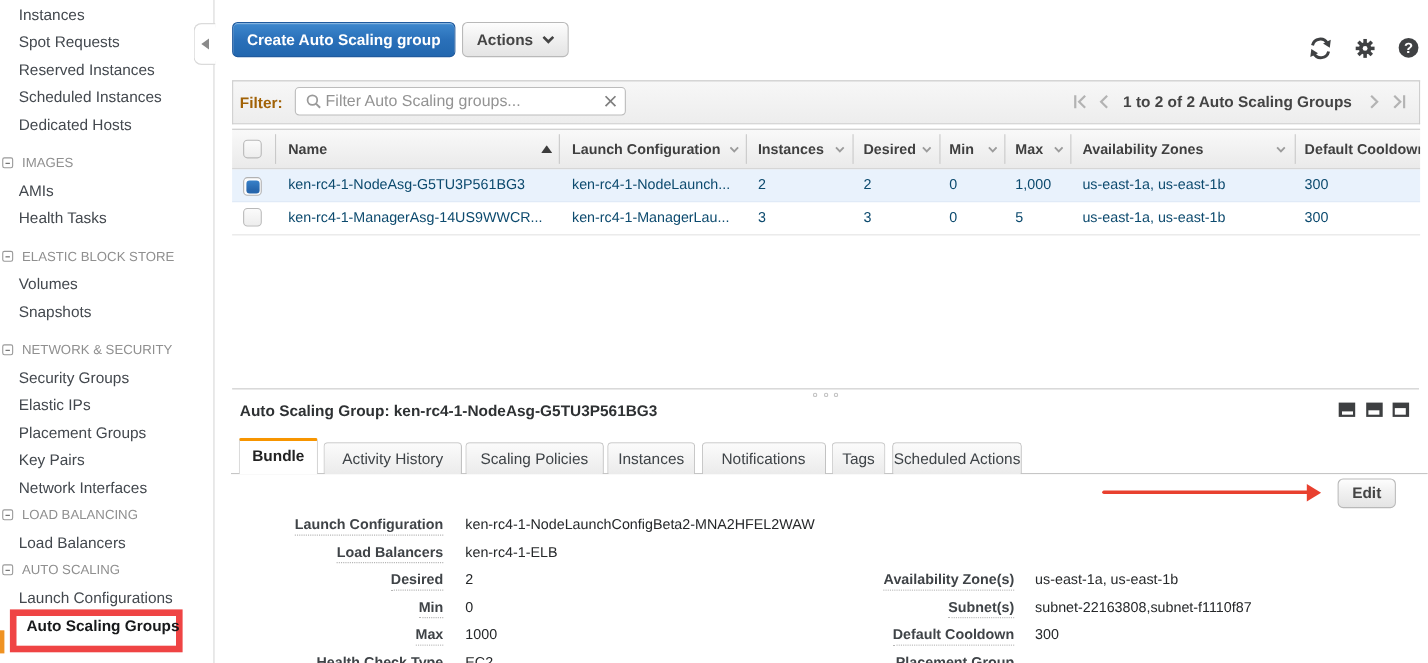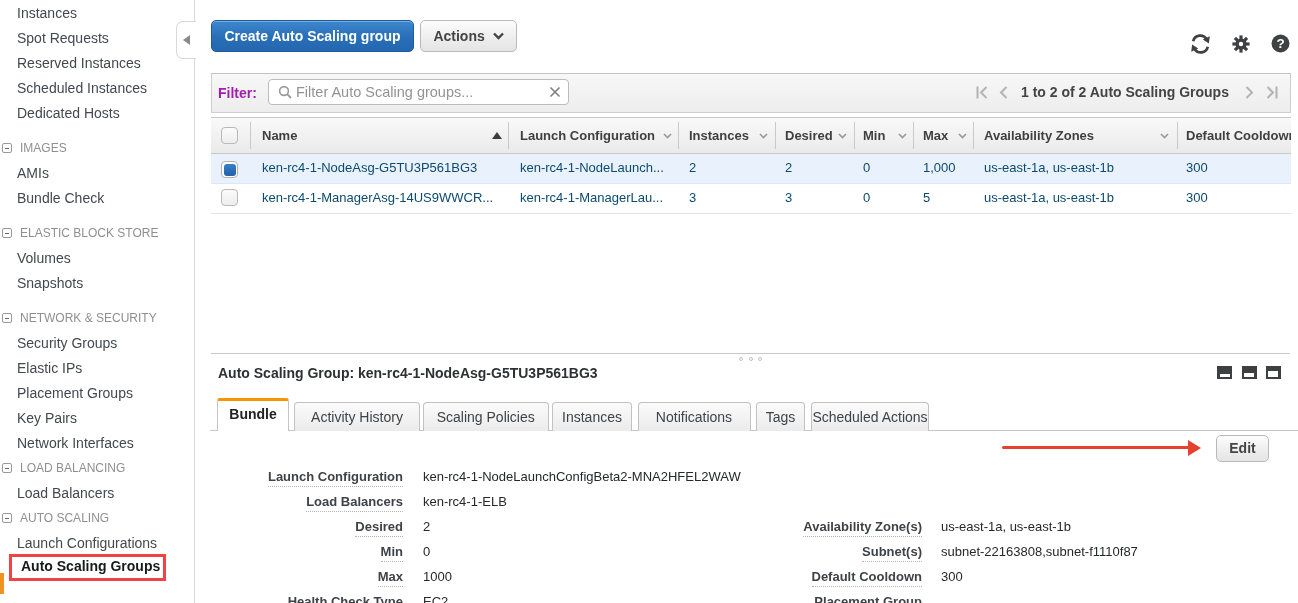--- a/index.html
+++ b/index.html
@@ -15,22 +15,22 @@
 #sidebar li.item { height:25px; line-height:25px; padding-left:17px;
   font-size:14px; color:#43484e; white-space:nowrap; }
 #sidebar li.hdr { height:25px; line-height:25px; margin-top:10px; padding-left:20px;
   font-size:12px; color:#8f8f8f; white-space:nowrap; position:relative; }
 #sidebar li.hdr .minus { position:absolute; left:2px; top:7px; width:10px; height:10px;
   border:1px solid #999; border-radius:2px; background:#fff; }
 #sidebar li.hdr .minus:after { content:""; position:absolute; left:2px; right:2px; top:3.5px;
   height:1px; background:#666; }
 #sidebar li.hdr.m8 { margin-top:0; }
 #asgItem { position:relative; }
-#asgBox { position:absolute; left:9px; top:-2px; width:157px; height:27px;
-  border:3px solid #ef4444; background:#fff; }
+#asgBox { position:absolute; left:9px; top:-2px; width:157px; height:39px;
+  border:6px solid #ef4444; background:#fff; }
 #asgBox span { display:block; line-height:19px; padding-left:9px; font-weight:bold;
   font-size:14px; color:#17191b; white-space:nowrap; }
 #asgOrange { position:absolute; left:0; top:573px; width:4px; height:21px; background:#ef9222; }
 
 #collapseTab { position:absolute; left:176px; top:21px; width:20px; height:38px;
   background:#fff; border:1px solid #d8d8d8; border-right:none; border-radius:7px 0 0 7px; }
 #collapseTab:after { content:""; position:absolute; left:6px; top:13px;
   border-right:7px solid #8a8a8a; border-top:5.5px solid transparent; border-bottom:5.5px solid transparent; }
 
 
@@ -41,21 +41,21 @@
   box-shadow:inset 0 1px 0 rgba(255,255,255,.3); }
 .greybtn { border:1px solid #b9b9b9; border-radius:5px; color:#444; font-weight:bold;
   font-size:14px; text-align:center;
   background:linear-gradient(#fdfdfd, #f2f2f2 40%, #e4e4e4); }
 #btnActions { position:absolute; left:420px; top:20px; width:97px; height:32px; line-height:30px; }
 
 
 #filterbar { position:absolute; left:211px; top:73px; width:1080px; height:40px;
   border:1px solid #cecece; border-top-color:#c3c3c3;
   background:linear-gradient(#f7f7f7, #ededed); }
-#filterLabel { position:absolute; left:218px; top:85px; font-size:14px; font-weight:bold; color:#a21caf; }
+#filterLabel { position:absolute; left:218px; top:85px; font-size:14px; font-weight:bold; color:#a16207; }
 #searchBox { position:absolute; left:268px; top:79px; width:301px; height:26px;
   background:#fff; border:1px solid #bcbcbc; border-radius:4px; }
 #searchPh { position:absolute; left:296px; top:84px; font-size:14.5px; color:#939393; }
 #pagText { position:absolute; left:1021px; top:84px; width:208px; text-align:center;
   font-size:14px; font-weight:bold; color:#444; }
 
 
 #tableHead { position:absolute; left:211px; top:117px; width:1080px; height:37px;
   background:linear-gradient(#f9f9f9, #eaeaea); border-top:1px solid #c8c8c8;
   border-bottom:1px solid #c8c8c8; overflow:hidden; }
@@ -109,21 +109,21 @@
 
   <div id="sidebar">
     <ul>
       <li class="item">Instances</li>
       <li class="item">Spot Requests</li>
       <li class="item">Reserved Instances</li>
       <li class="item">Scheduled Instances</li>
       <li class="item">Dedicated Hosts</li>
       <li class="hdr"><span class="minus"></span>IMAGES</li>
       <li class="item">AMIs</li>
-      <li class="item">Bundle Check</li>
+      <li class="item">Health Tasks</li>
       <li class="hdr"><span class="minus"></span>ELASTIC BLOCK STORE</li>
       <li class="item">Volumes</li>
       <li class="item">Snapshots</li>
       <li class="hdr"><span class="minus"></span>NETWORK &amp; SECURITY</li>
       <li class="item">Security Groups</li>
       <li class="item">Elastic IPs</li>
       <li class="item">Placement Groups</li>
       <li class="item">Key Pairs</li>
       <li class="item">Network Interfaces</li>
       <li class="hdr m8"><span class="minus"></span>LOAD BALANCING</li>

